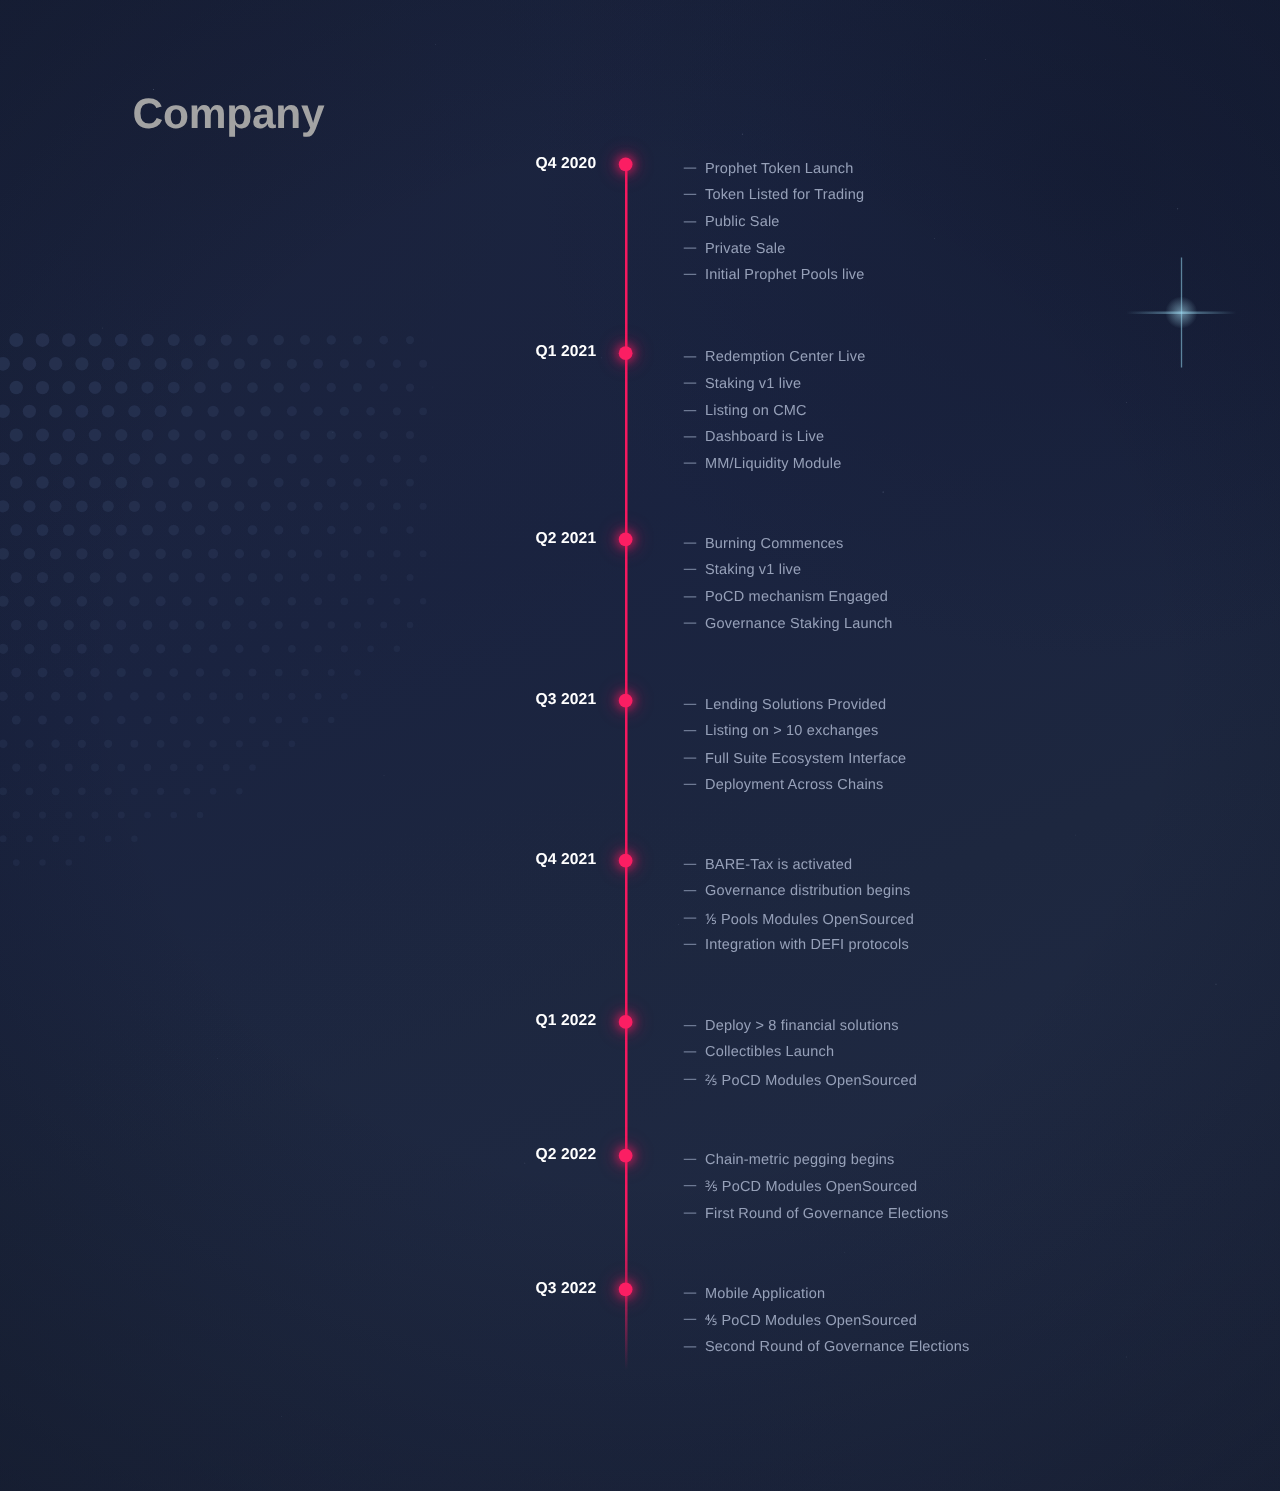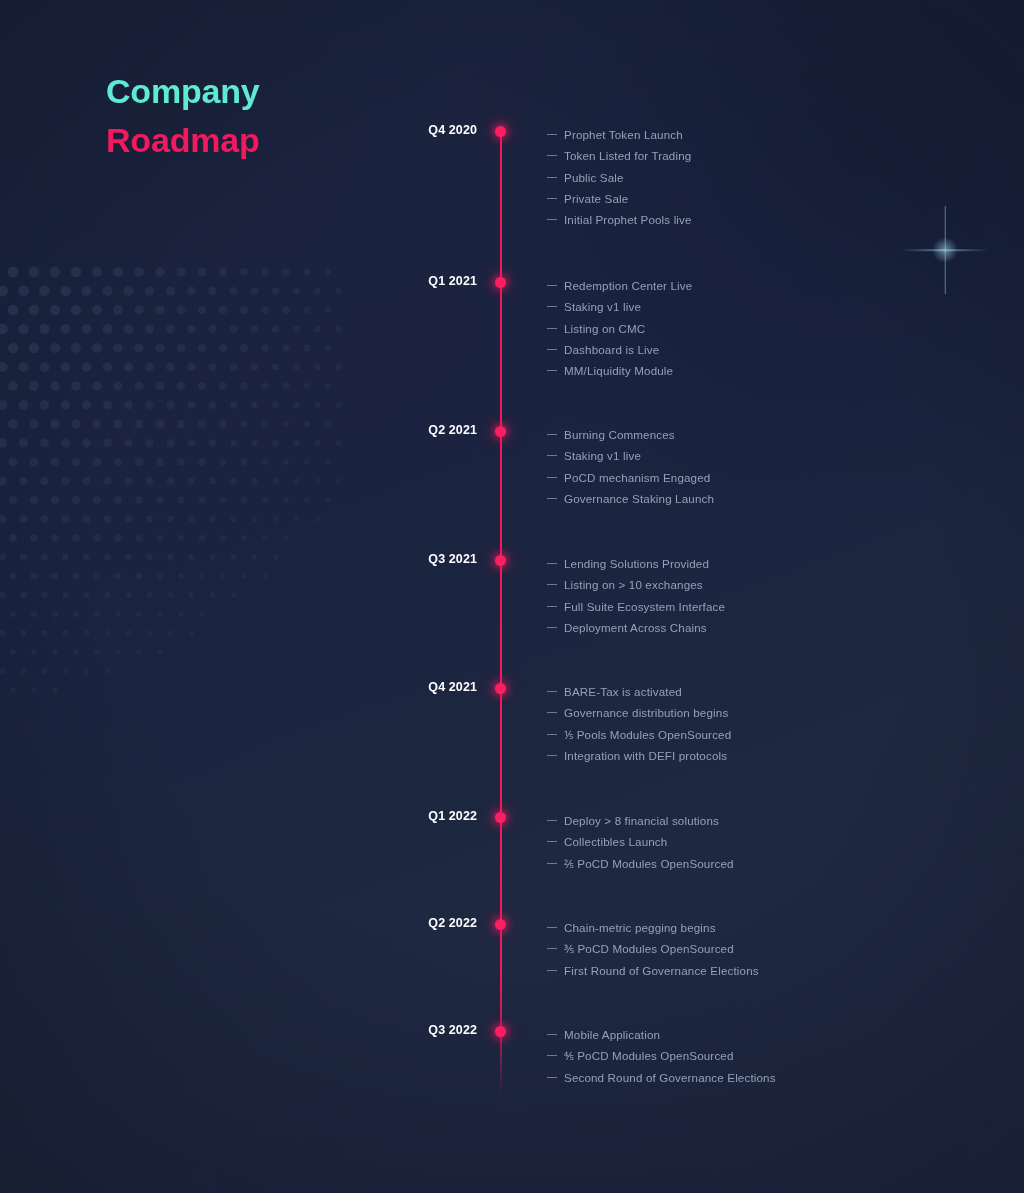--- a/index.html
+++ b/index.html
@@ -94,21 +94,21 @@
   .title-block{
     position:absolute;
     left:106px; top:74px;
     line-height:1.0;
   }
   .title-line{
     font-size:34px;
     font-weight:bold;
     letter-spacing:-0.2px;
   }
-  .title-company{ color:#5eead4; margin-bottom:15px; }
+  .title-company{ color:#a3a3a3; margin-bottom:15px; }
   .title-roadmap{ color:#f4195f; }
 
   
   .timeline{
     position:absolute;
     left:0; top:0; width:1024px; height:881px;
   }
 
   .axis{
     position:absolute;
@@ -536,21 +536,20 @@
       <circle cx="121.5" cy="407.0" r="2.6" opacity="0.30"></circle>
       <circle cx="6.0" cy="426.0" r="2.7" opacity="0.31"></circle>
       <circle cx="27.0" cy="426.0" r="2.7" opacity="0.31"></circle>
       <circle cx="48.0" cy="426.0" r="2.6" opacity="0.30"></circle>
       <circle cx="69.0" cy="426.0" r="2.6" opacity="0.30"></circle>
     </g>
 </svg>
 
 <div class="title-block">
   <div class="title-line title-company">Company</div>
-  <div class="title-line title-roadmap">Roadmap</div>
 </div>
 
 <div class="timeline">
   <div class="axis"></div>
   <div id="milestones">
       <div class="milestone" style="top: 131px;">
         <div class="quarter-label">Q4 2020</div>
         <div class="node"></div>
         <ul class="items">
           <li class="item">

